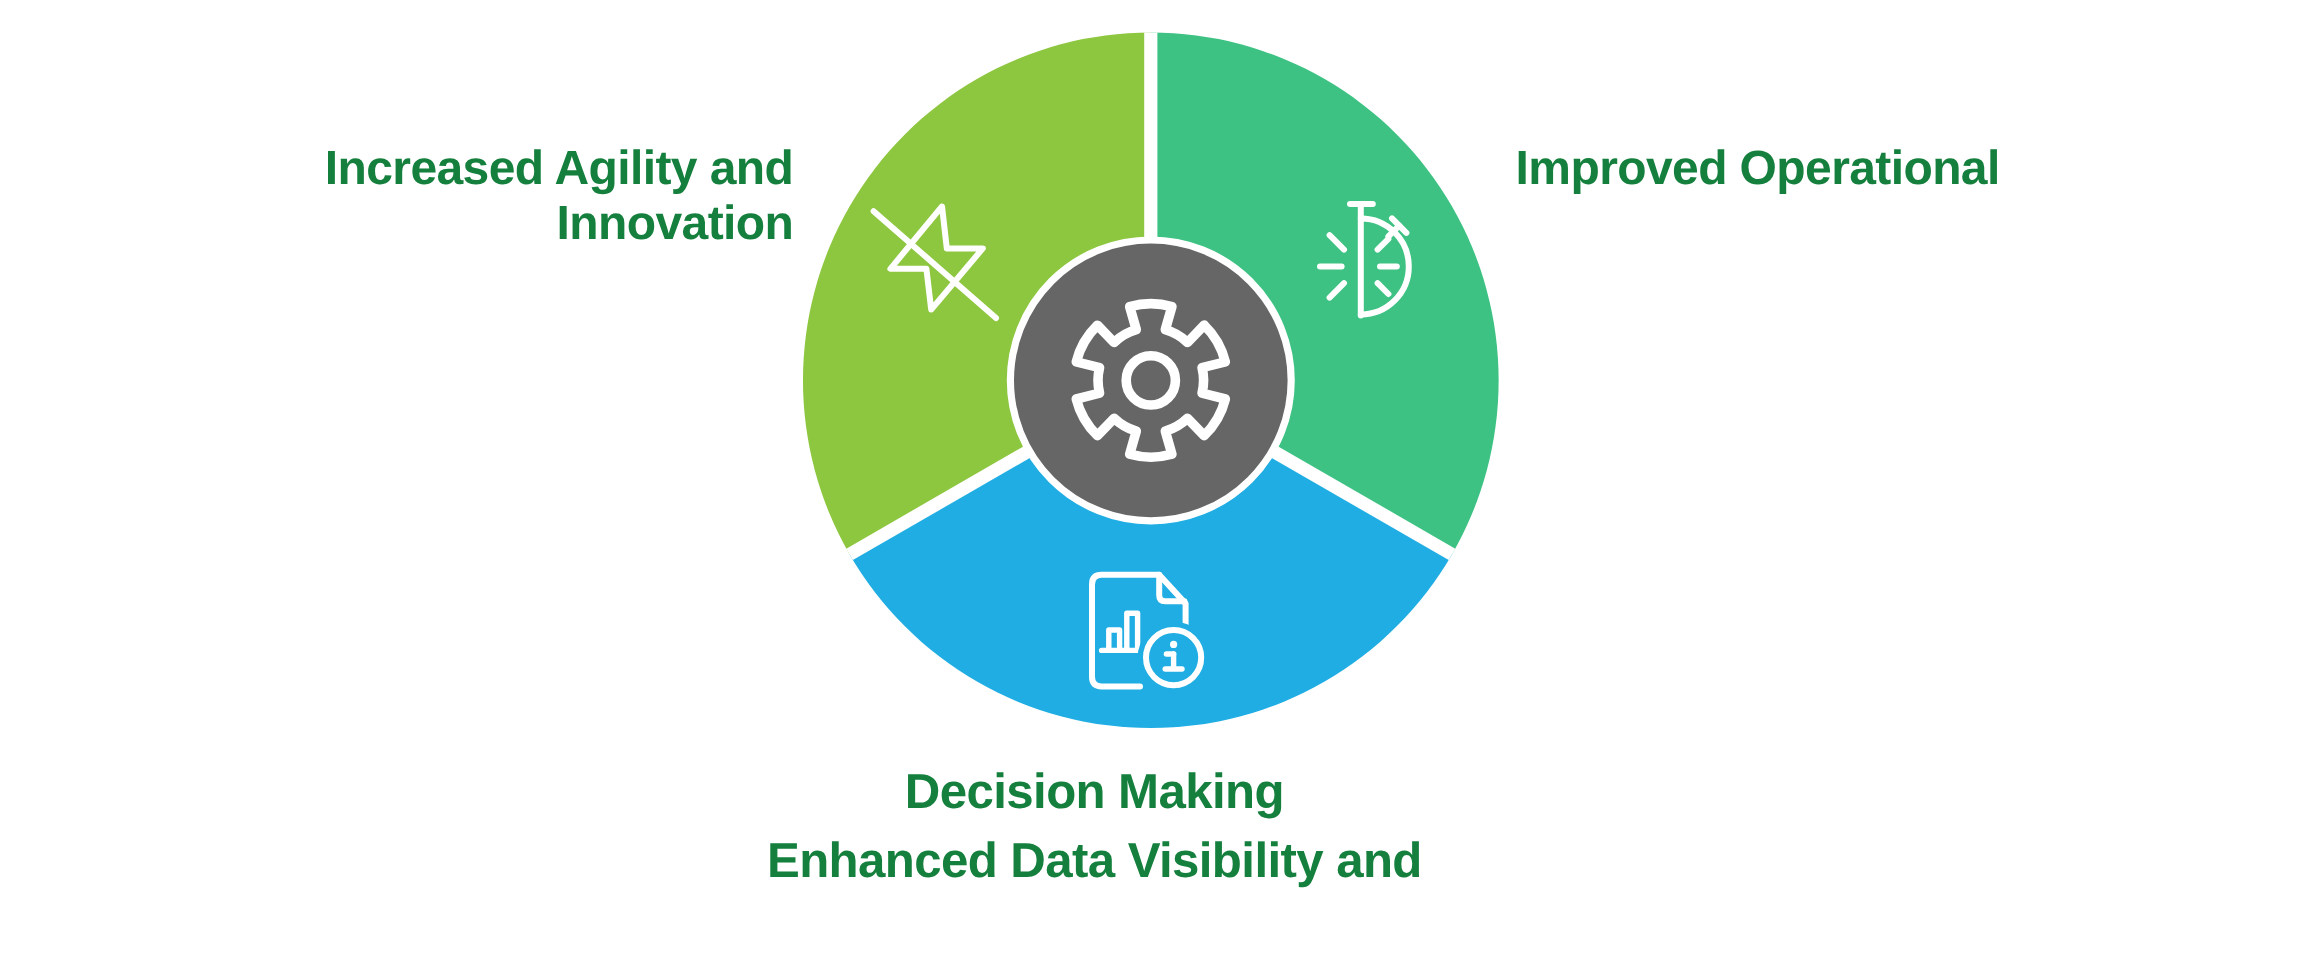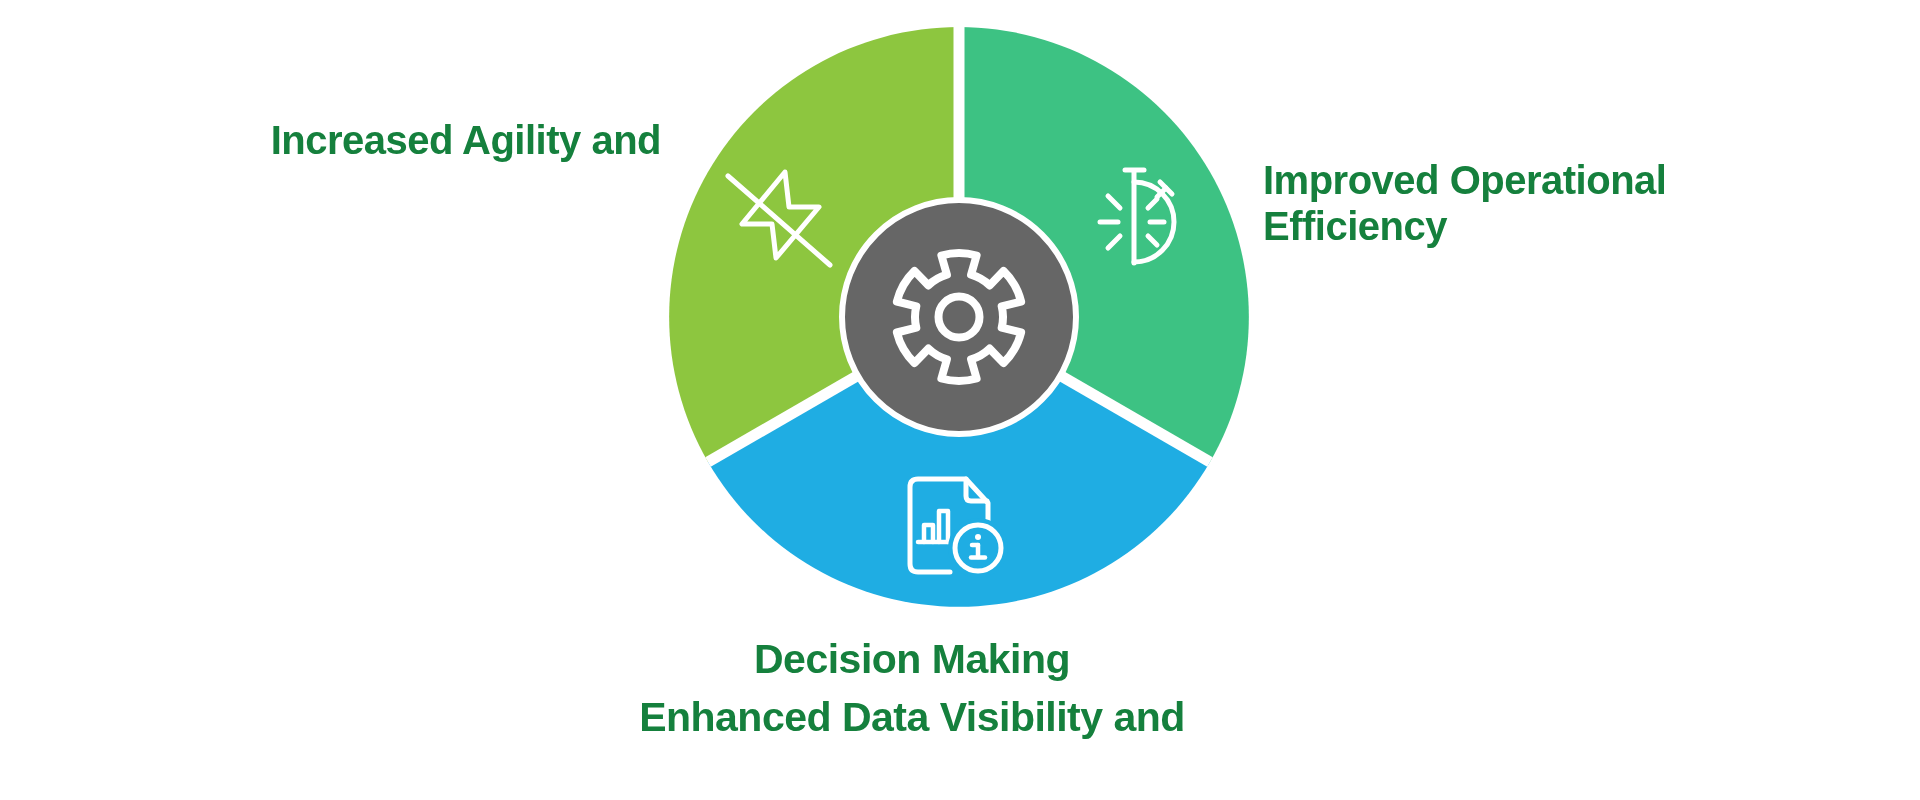--- a/index.html
+++ b/index.html
@@ -20,21 +20,21 @@
     position: absolute;
     font-weight: 700;
     color: #15803d;
     font-size: 40px;
     line-height: 46px;
     letter-spacing: -0.5px;
     white-space: nowrap;
   }
   .label span { display: block; }
   .label-left  { top: 117px; right: 1259px; text-align: right; }
-  .label-right { top: 117px; left: 1263px;  text-align: left; margin-top: 40px; }
+  .label-right { top: 117px; left: 1263px;  text-align: left; }
   .label-bottom {
     top: 630px; left: 412px; width: 1000px;
     text-align: center;
     font-size: 41px;
     line-height: 58px;
     letter-spacing: -0.5px;
   }
   .icon-stroke { stroke: #ffffff; fill: none; stroke-linecap: round; stroke-linejoin: round; }
 </style>
 </head>
@@ -110,25 +110,25 @@
                A64 64 0 0 1 896.9 332.5 L916.3 327.6
                A44 44 0 0 1 916.3 306.4 L896.9 301.5
                A64 64 0 0 1 914.5 271.0 L928.4 285.4
                A44 44 0 0 1 946.9 274.7 Z"></path>
       <circle cx="959" cy="317" r="20.5"></circle>
     </g>
   </svg>
 
   <div class="label label-left">
     <span>Increased Agility and</span>
+    <span>Innovation</span>
   </div>
 
   <div class="label label-right">
     <span>Improved Operational</span>
-    <span>Efficiency</span>
   </div>
 
   <div class="label label-bottom">
     <span>Decision Making</span>
     <span>Enhanced Data Visibility and</span>
   </div>
 
 </div>
 
 </body></html>

